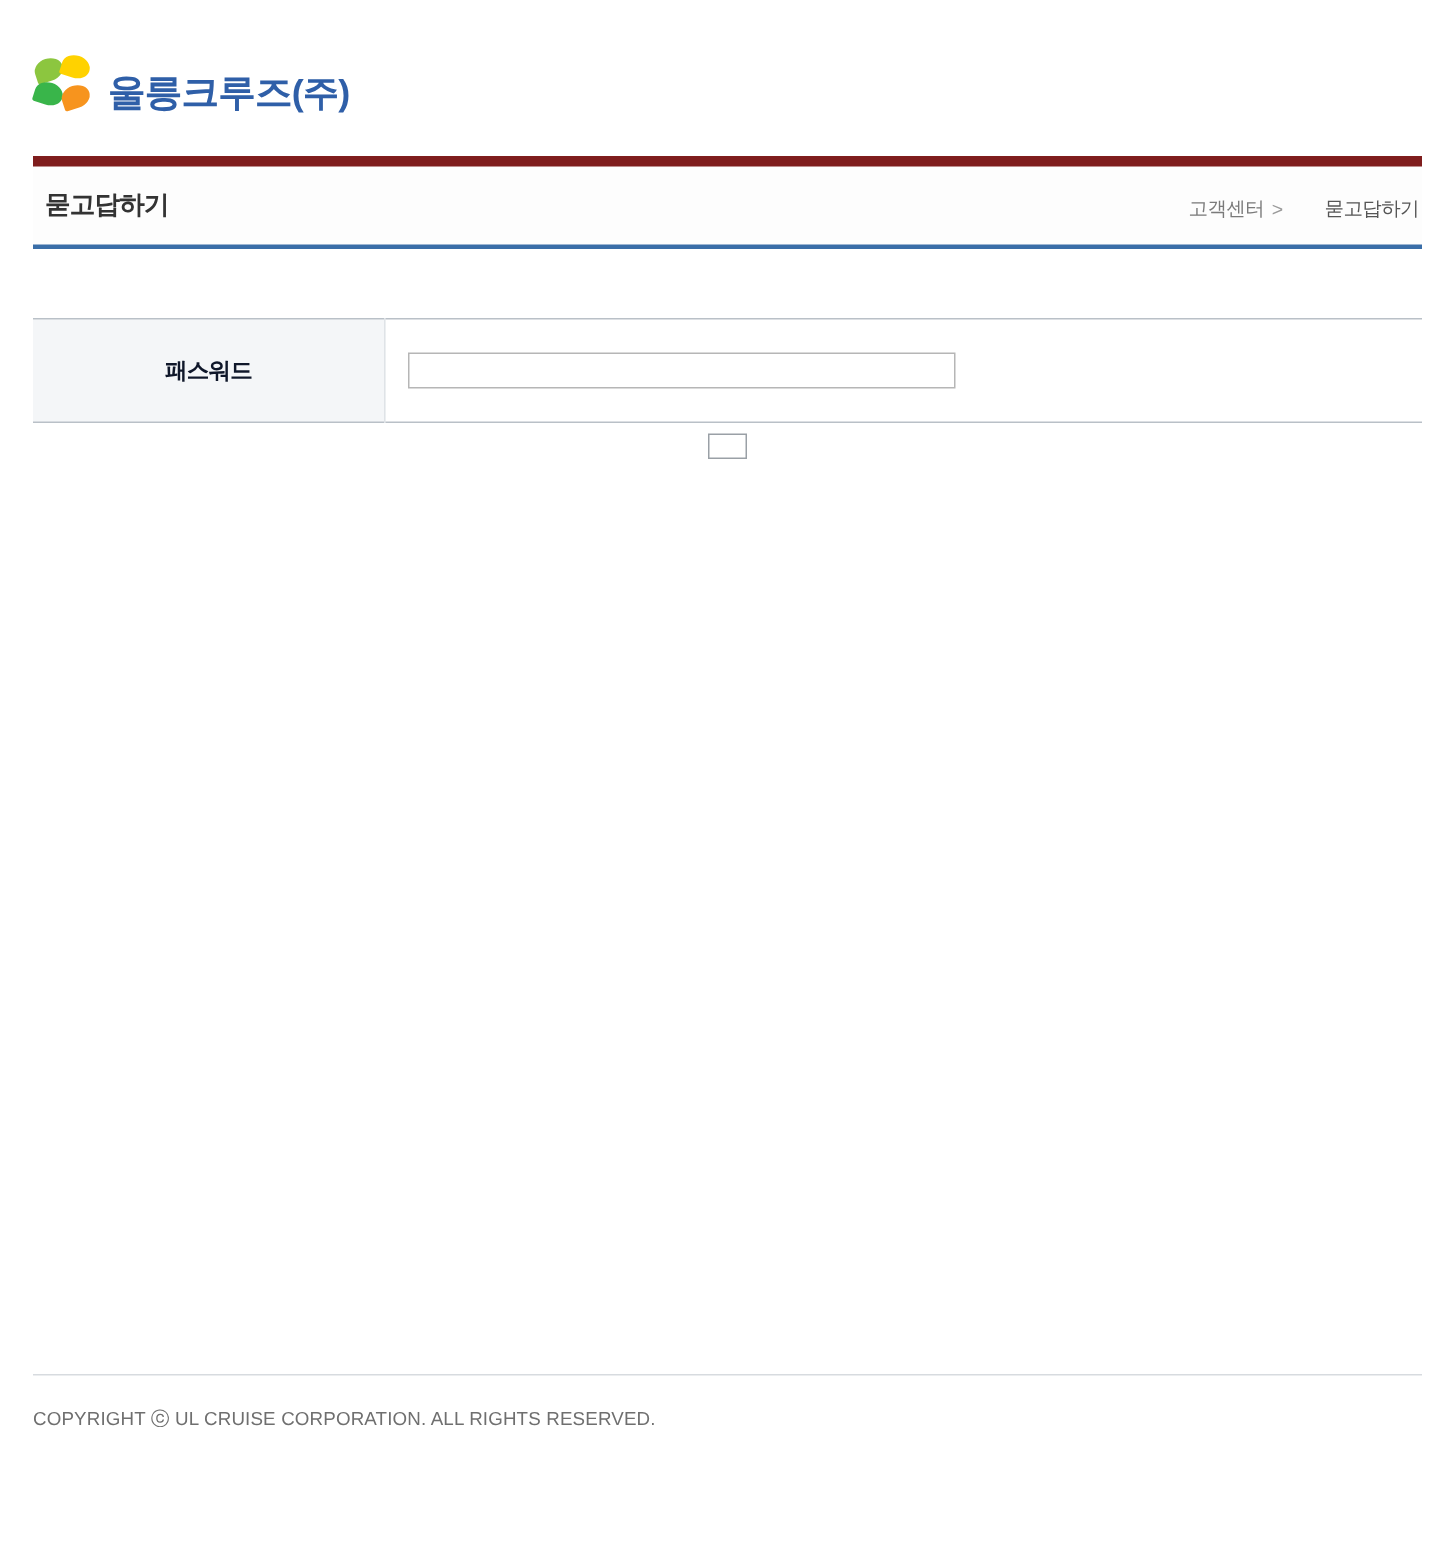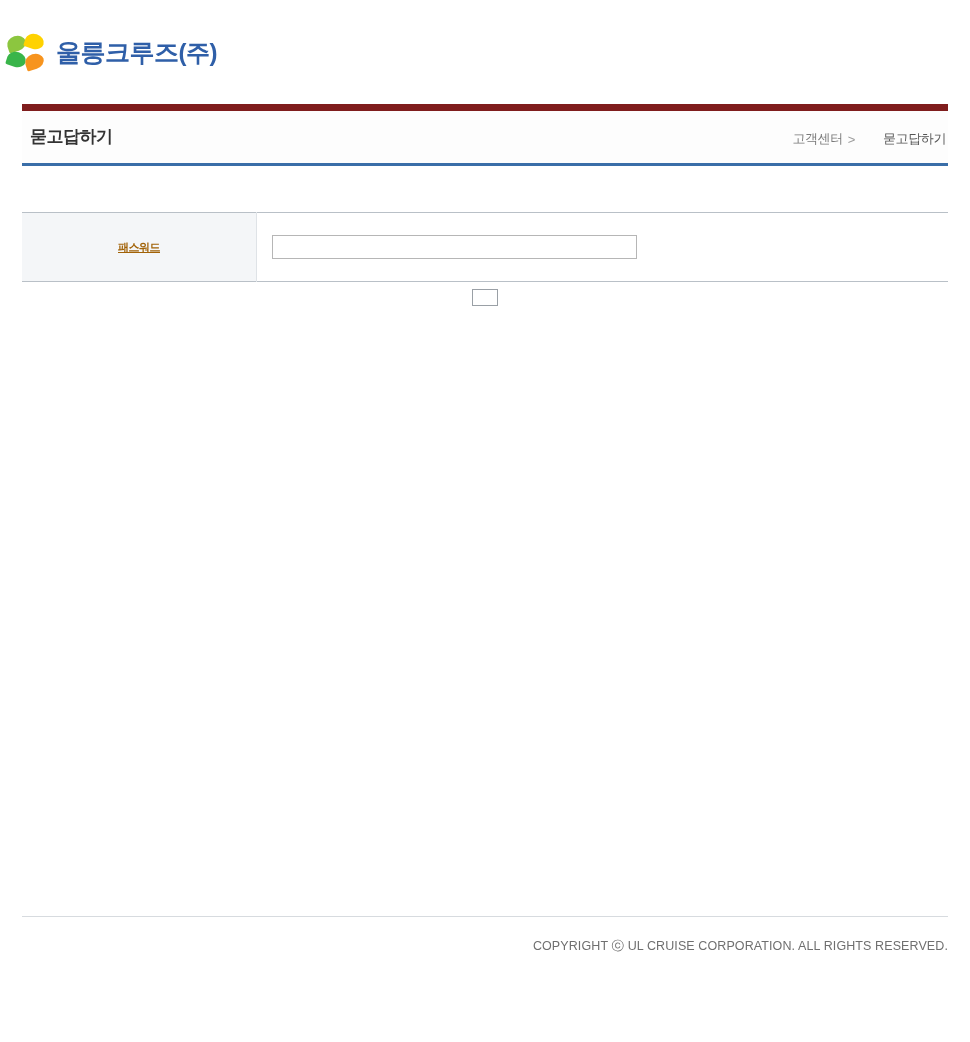--- a/index.html
+++ b/index.html
@@ -17,24 +17,24 @@
     overflow: hidden;
   }
 
   
   .header {
     height: 104px;
     position: relative;
   }
   .logo-block {
     position: absolute;
-    left: 6px;
+    left: 22px;
     top: 29px;
     display: flex;
-    align-items: center;
+    align-items: flex-end;
     height: 46px;
   }
   .logo-mark {
     width: 40px;
     height: 40px;
     position: relative;
     margin-right: 10px;
     flex: none;
   }
   .logo-mark .petal {
@@ -102,25 +102,24 @@
   }
   .pw-table td {
     height: 66px;
     vertical-align: middle;
   }
   td.pw-label {
     width: 232px;
     background: #f4f6f8;
     border-right: 1px solid #dfe3e7;
     text-align: center;
-    font-size: 11px;
+    font-size: 15px;
     font-weight: bold;
-    color: #a16207;
+    color: #0f172a;
     letter-spacing: -0.5px;
-    text-decoration: underline;
   }
   td.pw-field {
     padding-left: 15px;
   }
   .pw-input {
     width: 355px;
     height: 22px;
     border: 1px solid #b6b6b6;
     background: #ffffff;
     font-size: 13px;
@@ -148,21 +147,21 @@
     box-sizing: border-box;
   }
 
   
   .footer {
     position: absolute;
     left: 22px;
     right: 22px;
     top: 916px;
     border-top: 1px solid #d7dbdf;
-    text-align: right;
+    text-align: left;
   }
   .copyright {
     margin-top: 21px;
     font-size: 12.5px;
     color: #6f6f6f;
     letter-spacing: 0.1px;
   }
 </style>
 </head>
 <body>

